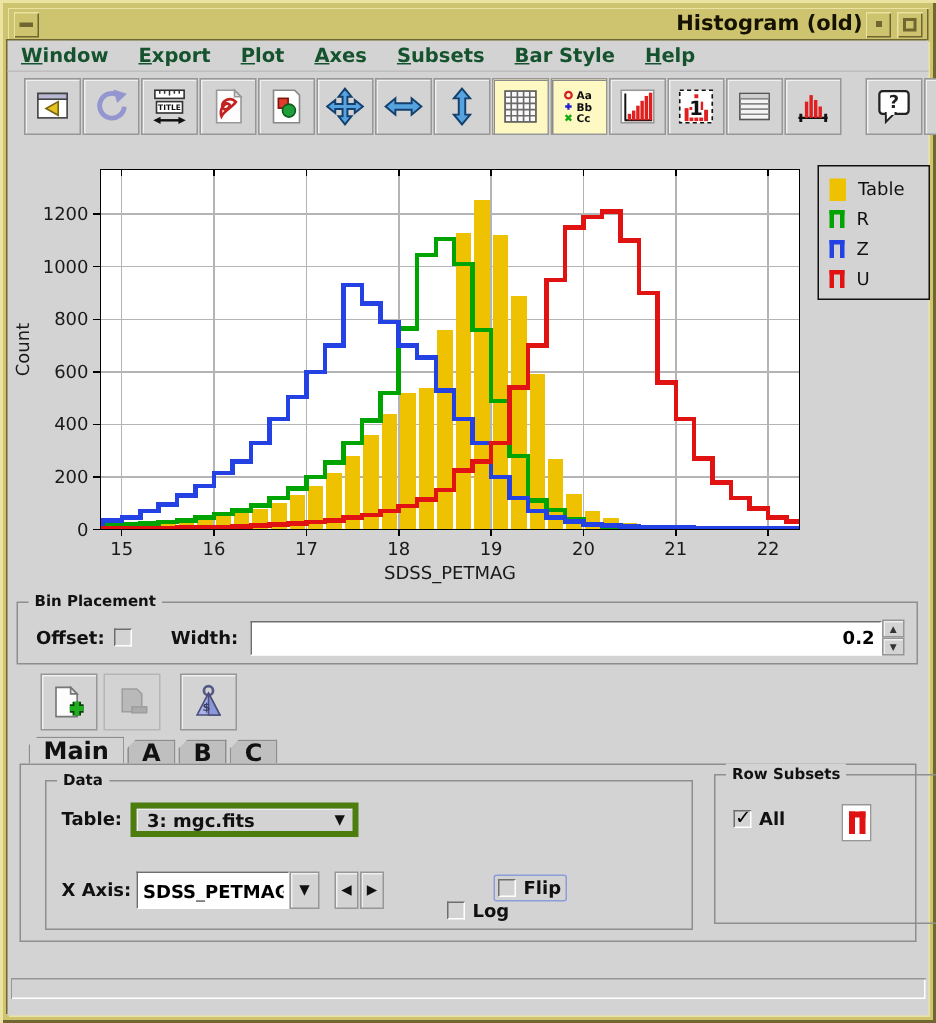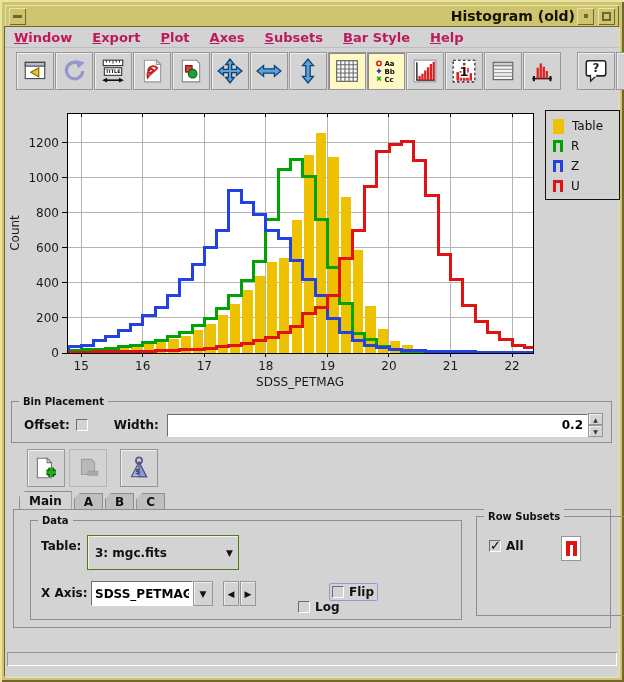--- a/index.html
+++ b/index.html
@@ -15,21 +15,21 @@
     display:flex;align-items:center;justify-content:center;}
   .tb-dash{width:9px;height:3px;background:#6f672f;}
   .tb-dot{width:4px;height:4px;background:#6f672f;}
   .tb-sq{width:9px;height:9px;border:2px solid #6f672f;}
   .title{flex:1;text-align:right;font-weight:bold;font-size:14px;color:#151200;}
 
   .content{position:relative;width:614px;height:650px;background:#d3d3d3;
     box-shadow:-1px -1px 0 #6f672f,1px 1px 0 #eae3a2;}
 
   .menubar{position:absolute;left:0;top:0;width:614px;height:21px;display:flex;align-items:center;border-bottom:1px solid #bdbdbd;}
-  .menu-item{padding:0 11px 0 9px;font-size:13px;font-weight:bold;color:#be185d;white-space:nowrap;}
+  .menu-item{padding:0 11px 0 9px;font-size:13px;font-weight:bold;color:#14532d;white-space:nowrap;}
 
   .toolbar{position:absolute;left:0;top:22px;width:614px;height:44px;display:flex;align-items:center;padding-left:11px;}
   .tool{width:38px;height:38px;margin-right:1px;background:#d3d3d3;border:1px solid #979797;
     box-shadow:inset 1px 1px 0 #f0f0f0;display:flex;align-items:center;justify-content:center;flex:0 0 auto;}
   .tool.pressed{background:#fef9c3;box-shadow:inset 1px 1px 0 #8b8b8b;}
   .tool.gap{margin-left:15px;}
   .tool.disabled{border-color:#b5b5b5;box-shadow:none;}
 
   .plot-block{position:absolute;left:0;top:66px;width:614px;height:306px;}
   .plot-block svg text{font-family:"DejaVu Sans","Liberation Sans",sans-serif;}
@@ -52,30 +52,30 @@
   .spinner{width:15px;height:24px;display:flex;flex-direction:column;flex:0 0 auto;}
   .spin-btn{flex:1;background:#d3d3d3;border:1px solid #979797;box-shadow:inset 1px 1px 0 #efefef;
     font-size:6px;display:flex;align-items:center;justify-content:center;color:#333;padding:0;}
 
   .dataset-btns{position:absolute;left:22px;top:422px;display:flex;align-items:center;}
   .dataset-btns .tool{margin-right:4px;}
   .dataset-btns .weight{margin-left:9px;}
 
   .tabs{position:absolute;left:14px;top:464px;height:18px;display:flex;align-items:flex-end;}
   .tab{height:16px;padding:0 9px;margin-right:2px;background:#bfbfbf;border:1px solid #8e8e8e;border-bottom:none;
-    display:flex;align-items:center;font-size:12px;font-weight:bold;color:#111;
+    display:flex;align-items:center;font-size:16px;font-weight:bold;color:#111;
     clip-path:polygon(6px 0,100% 0,100% 100%,0 100%,0 6px);}
   .tab.selected{height:18px;background:#d3d3d3;position:relative;z-index:3;}
 
   .tab-panel{position:absolute;left:8px;top:482px;width:598px;height:119px;border:1px solid #8e8e8e;background:#d3d3d3;z-index:2;}
 
   .data-group{left:16px;top:10px;width:432px;height:100px;}
   .row-subsets{left:462px;top:6px;width:150px;height:100px;}
 
-  .combo{position:absolute;height:35px;background:#d3d3d3;border:1px solid #4d7c0f;
+  .combo{position:absolute;height:23px;background:#d3d3d3;border:4px solid #4d7c0f;
     box-shadow:inset 1px 1px 0 #efefef;display:flex;align-items:center;
     font-size:12px;font-weight:bold;color:#111;}
   .combo .arrow{margin-left:auto;padding:0 5px;font-size:9px;color:#111;}
   .combo-edit{position:absolute;display:flex;height:25px;}
   .combo-edit .field{width:102px;height:25px;padding:0 3px;}
   .arrow-btn{width:20px;height:25px;background:#d3d3d3;border:1px solid #979797;box-shadow:inset 1px 1px 0 #efefef;
     display:flex;align-items:center;justify-content:center;font-size:9px;color:#111;flex:0 0 auto;}
   .nav-btn{position:absolute;width:16px;height:25px;background:#d3d3d3;border:1px solid #979797;
     box-shadow:inset 1px 1px 0 #efefef;display:flex;align-items:center;justify-content:center;font-size:9px;color:#111;}
   .cb-row{position:absolute;display:flex;align-items:center;gap:5px;}

